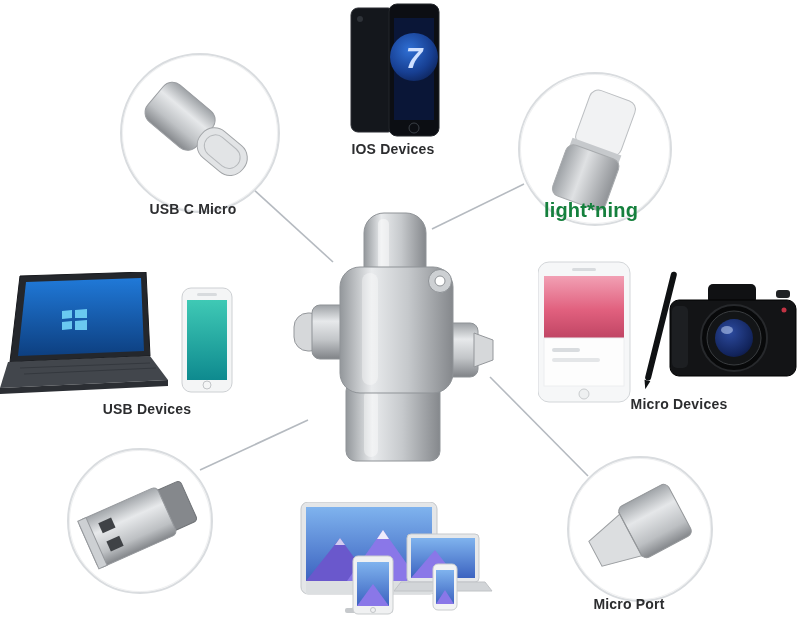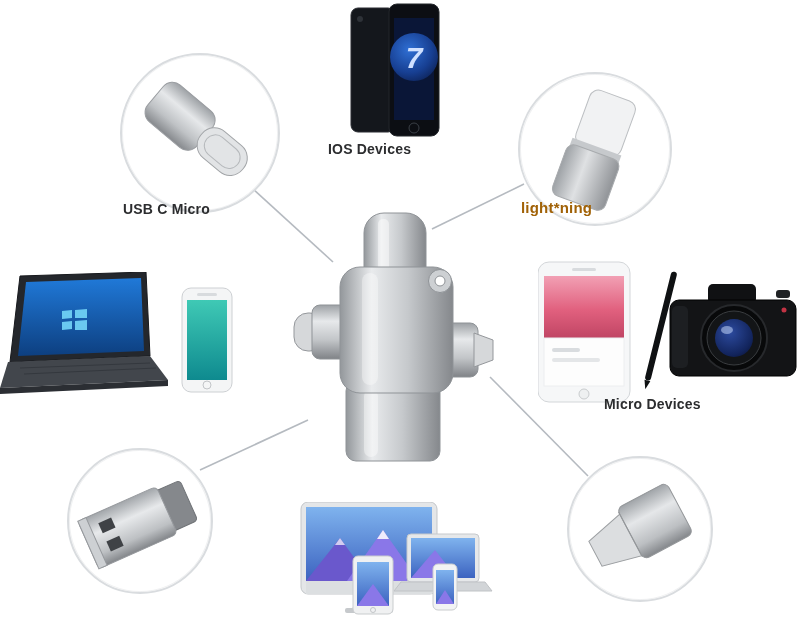--- a/index.html
+++ b/index.html
@@ -1,20 +1,20 @@
 <!DOCTYPE html>
 <html><head>
 <meta charset="utf-8">
 <style>
   * { margin:0; padding:0; box-sizing:border-box; }
   html,body { background:#ffffff; font-family:"Liberation Sans", sans-serif; }
   .canvas { position:relative; width:800px; height:639px; background:#ffffff; overflow:hidden; }
   .abs { position:absolute; }
-  .label { font-weight:bold; font-size:14px; color:#2c2d2f; text-align:left; letter-spacing:.2px; }
-  .label.soft { color:#a16207; font-size:15px; }
+  .label { font-weight:bold; font-size:14px; color:#2c2d2f; text-align:center; letter-spacing:.2px; }
+  .label.soft { color:#15803d; font-size:20px; }
   .circle { border-radius:50%; background:#ffffff; border:2px solid #d9dcdf; box-shadow:0 0 0 1px #f0f1f2 inset; display:flex; align-items:center; justify-content:center; }
   .lines line { stroke:#b5bac0; stroke-width:1.6; }
 </style>
 </head>
 <body>
 
 <div class="canvas">
 
   <svg class="abs lines" style="left:0;top:0" width="800" height="639">
     <line x1="252" y1="188" x2="333" y2="262"></line>
@@ -140,20 +140,21 @@
       <polygon points="8,90 150,84 168,108 0,116" fill="#42464c"></polygon>
       <polygon points="0,116 168,108 168,114 0,122" fill="#2b2e33"></polygon>
       <line x1="20" y1="96" x2="150" y2="91" stroke="#34383e"></line>
       <line x1="24" y1="102" x2="156" y2="96" stroke="#34383e"></line>
       <rect x="182" y="16" width="50" height="104" rx="9" fill="#f4f5f6" stroke="#cdd0d3"></rect>
       <rect x="197" y="21" width="20" height="3" rx="1.5" fill="#d8dbde"></rect>
       <rect x="187" y="28" width="40" height="80" fill="url(#tealG)"></rect>
       <circle cx="207" cy="113" r="4" fill="none" stroke="#c2c5c8"></circle>
     </svg>
   </div>
+  <div class="abs label" style="left:77px;top:401px;width:140px">USB Devices</div>
 
   <div class="abs" style="left:538px;top:260px">
     <svg width="265" height="150" viewBox="0 0 265 150">
       <defs>
         <linearGradient id="pinkG" x1="0" y1="0" x2="0" y2="1">
           <stop offset="0" stop-color="#f2a0b4"></stop>
             <stop offset="0.55" stop-color="#e1607e"></stop>
             <stop offset="1" stop-color="#c04564"></stop>
         </linearGradient>
         <radialGradient id="lensG" cx="0.4" cy="0.35" r="0.85">
@@ -248,14 +249,15 @@
             <stop offset="1" stop-color="#84878b"></stop>
         </linearGradient>
       </defs>
       <g transform="rotate(-28 71 71)">
         <polygon points="20,58 62,48 62,96 20,86" fill="#dcdee0" stroke="#9b9ea1"></polygon>
         <rect x="60" y="42" width="56" height="58" rx="6" fill="url(#mcV)" stroke="#94979a"></rect>
         <line x1="60" y1="46" x2="60" y2="96" stroke="#94979a"></line>
       </g>
     </svg>
   </div>
+  <div class="abs label" style="left:559px;top:596px;width:140px">Micro Port</div>
 
 </div>
 
 </body></html>

